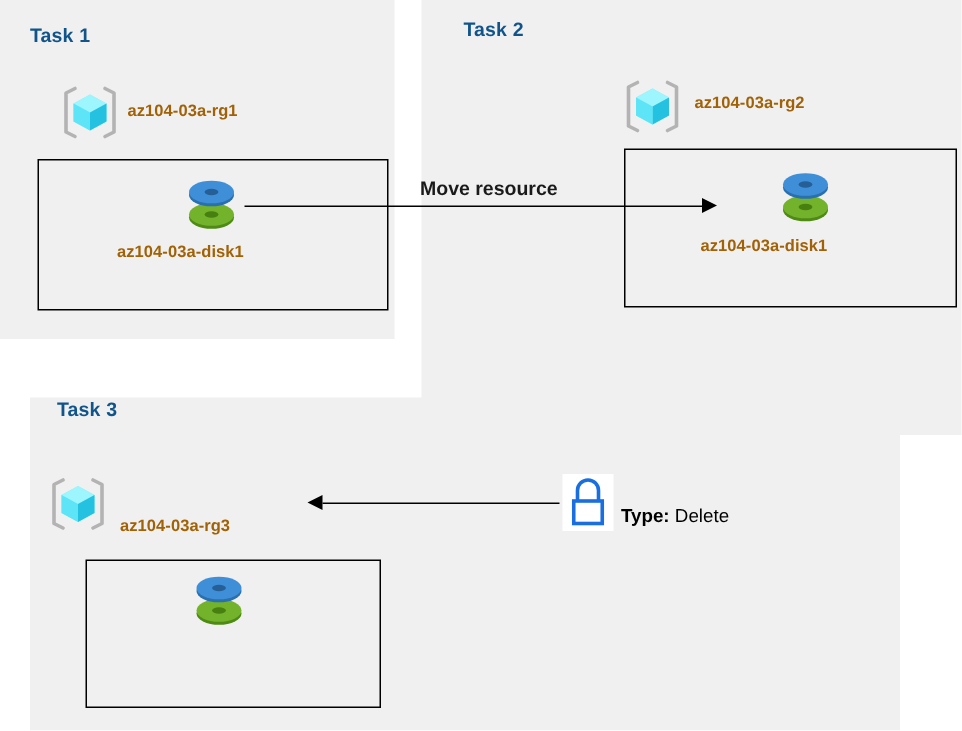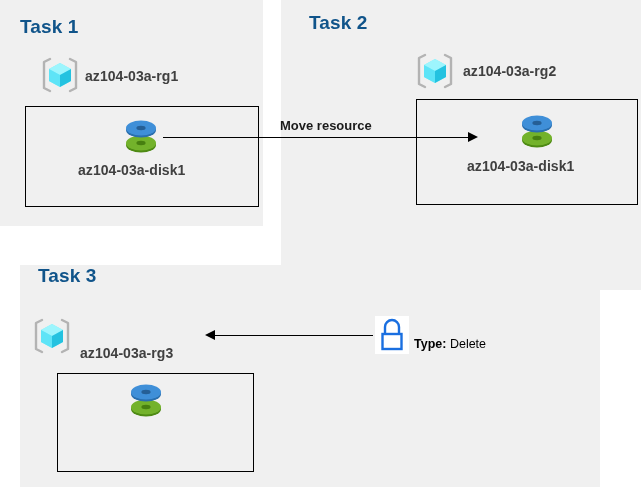--- a/index.html
+++ b/index.html
@@ -27,21 +27,21 @@
     background: #f0f0f0;
   }
   #panel-task1 { left: 0px;   top: 0px;   width: 263px; height: 226px; }
   #panel-task2 { left: 281px; top: 0px;   width: 370px; height: 290px; }
   #panel-task3 { left: 20px;  top: 265px; width: 580px; height: 222px; }
 
   .panel-title {
     position: absolute;
     color: #10548a;
     font-weight: bold;
-    font-size: 19px;
+    font-size: 13px;
     letter-spacing: 0.1px;
     white-space: nowrap;
   }
   #title-task1 { left: 20px; top: 16px; }
   #title-task2 { left: 28px; top: 12px; }
   #title-task3 { left: 18px; top: 0; }
 
   
   .inner-box {
     position: absolute;
@@ -74,23 +74,23 @@
     position: absolute;
     width: 34px;
     height: 38px;
     background: #ffffff;
   }
   .lock-icon svg { display: block; width: 34px; height: 38px; }
 
   
   .label {
     position: absolute;
-    color: #404040;
+    color: #a16207;
     font-weight: bold;
-    font-size: 14px;
+    font-size: 11px;
     white-space: nowrap;
     letter-spacing: 0.05px;
   }
   .label-regular {
     font-weight: normal;
   }
   .sublabel {
     position: absolute;
     font-size: 12.5px;
     white-space: nowrap;

